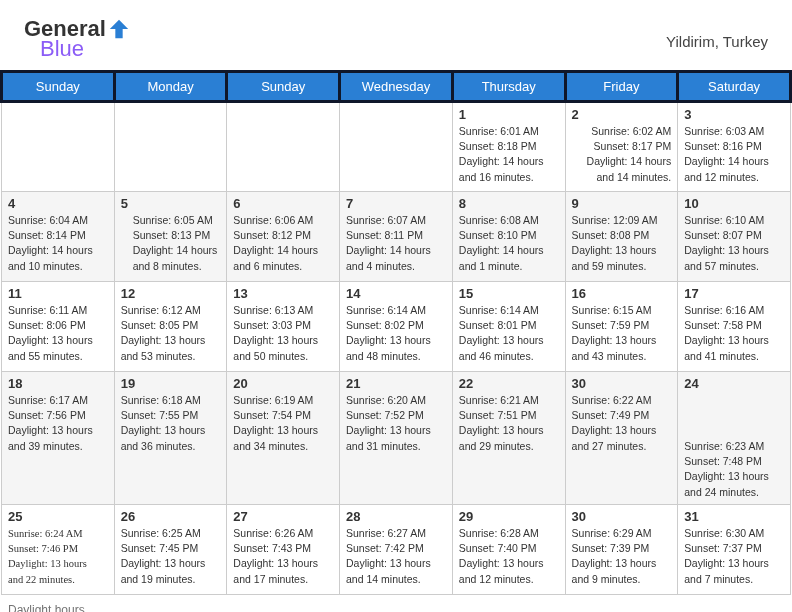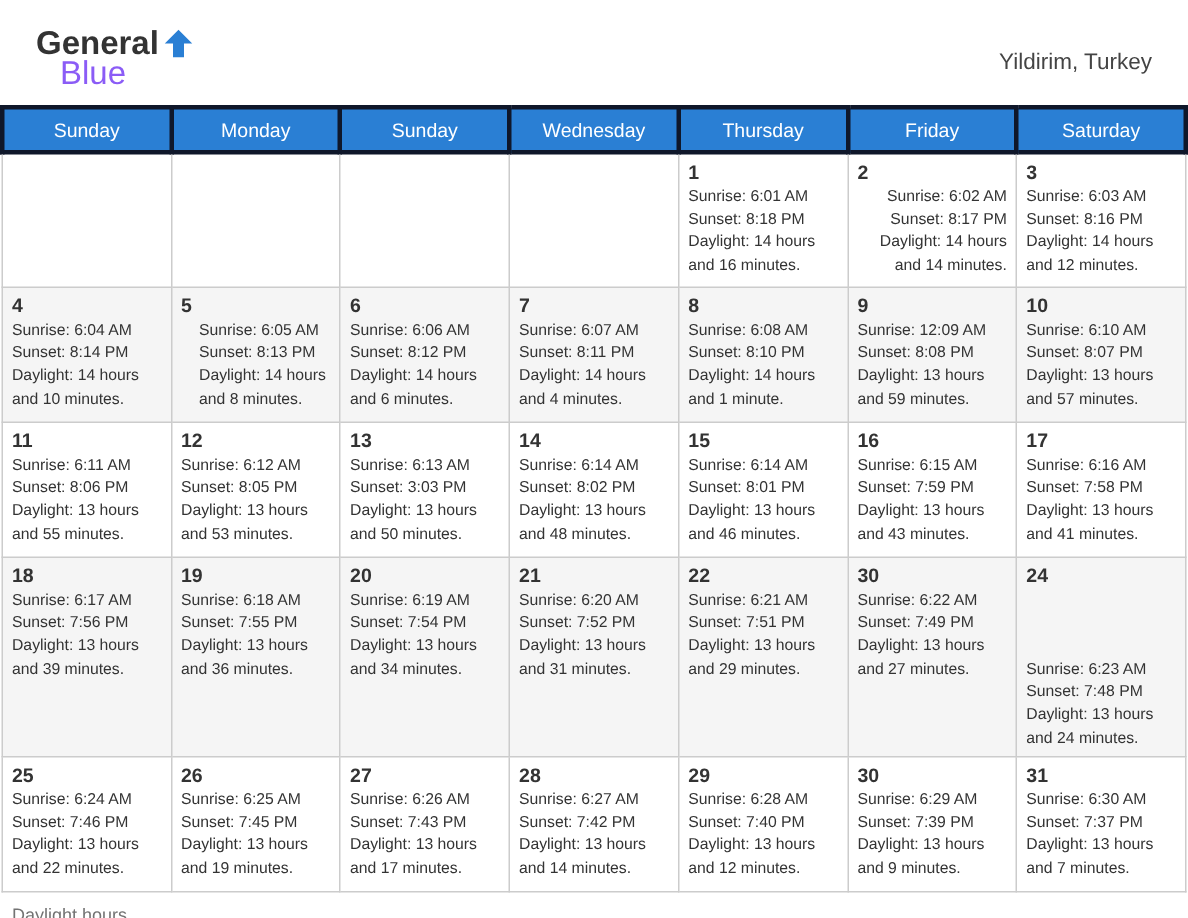--- a/index.html
+++ b/index.html
@@ -302,21 +302,21 @@
           <span class="day-num">24</span>
           <div class="day-info" style="white-space: pre-line; margin-top: 48px;">Sunrise: 6:23 AM
 Sunset: 7:48 PM
 Daylight: 13 hours
 and 24 minutes.</div>
         </td>
       </tr>
       <tr>
         <td>
           <span class="day-num">25</span>
-          <div class="day-info" style="white-space: pre-line;">Sunrise: 6:24 AM
+          <div class="day-info" style="white-space: pre-line; font-family: Liberation Serif, serif;">Sunrise: 6:24 AM
 Sunset: 7:46 PM
 Daylight: 13 hours
 and 22 minutes.</div>
         </td>
         <td>
           <span class="day-num">26</span>
           <div class="day-info" style="white-space: pre-line;">Sunrise: 6:25 AM
 Sunset: 7:45 PM
 Daylight: 13 hours
 and 19 minutes.</div>

